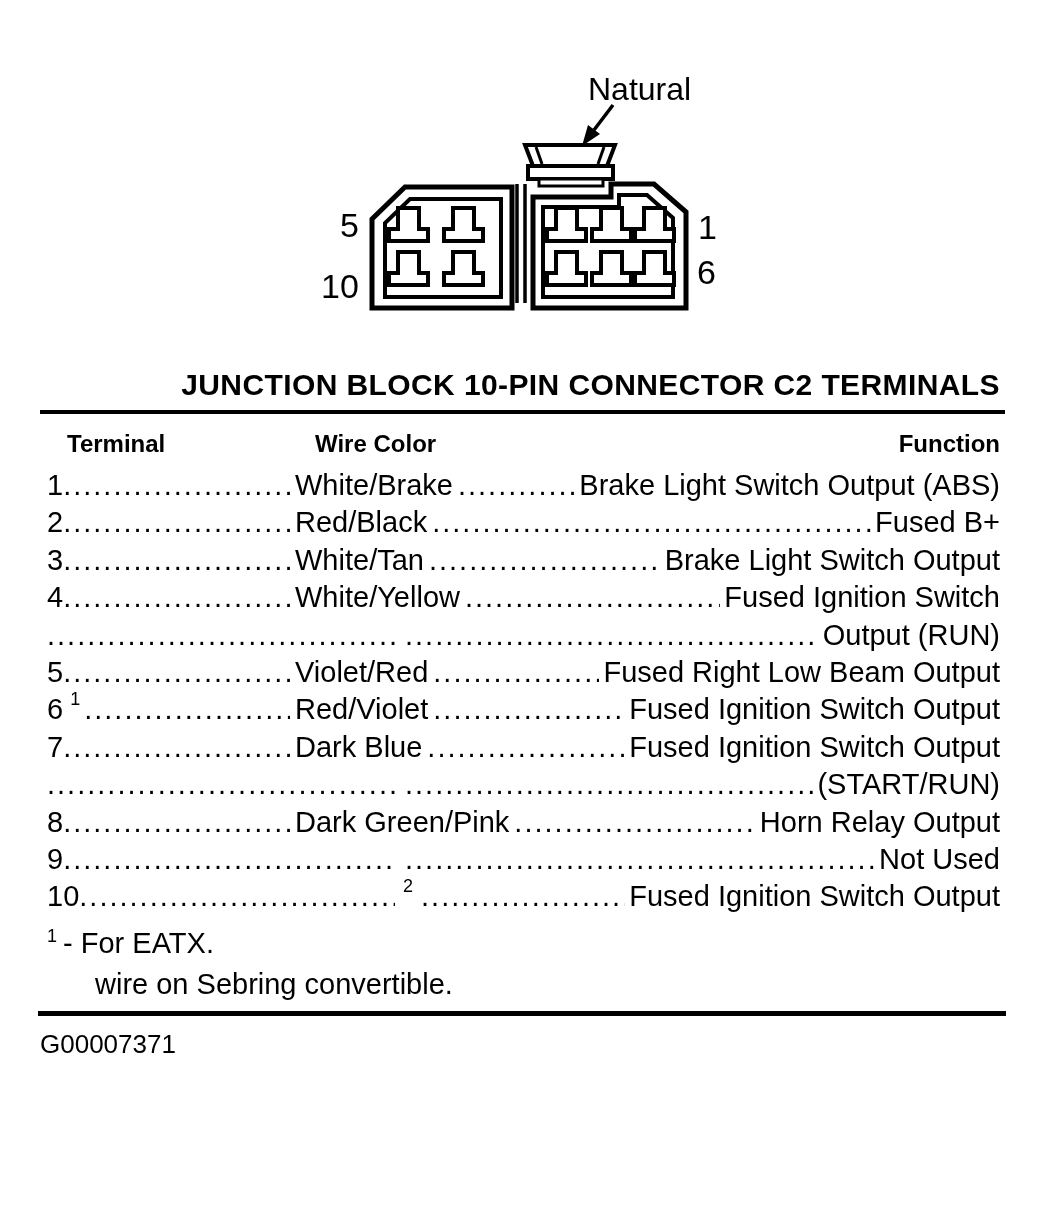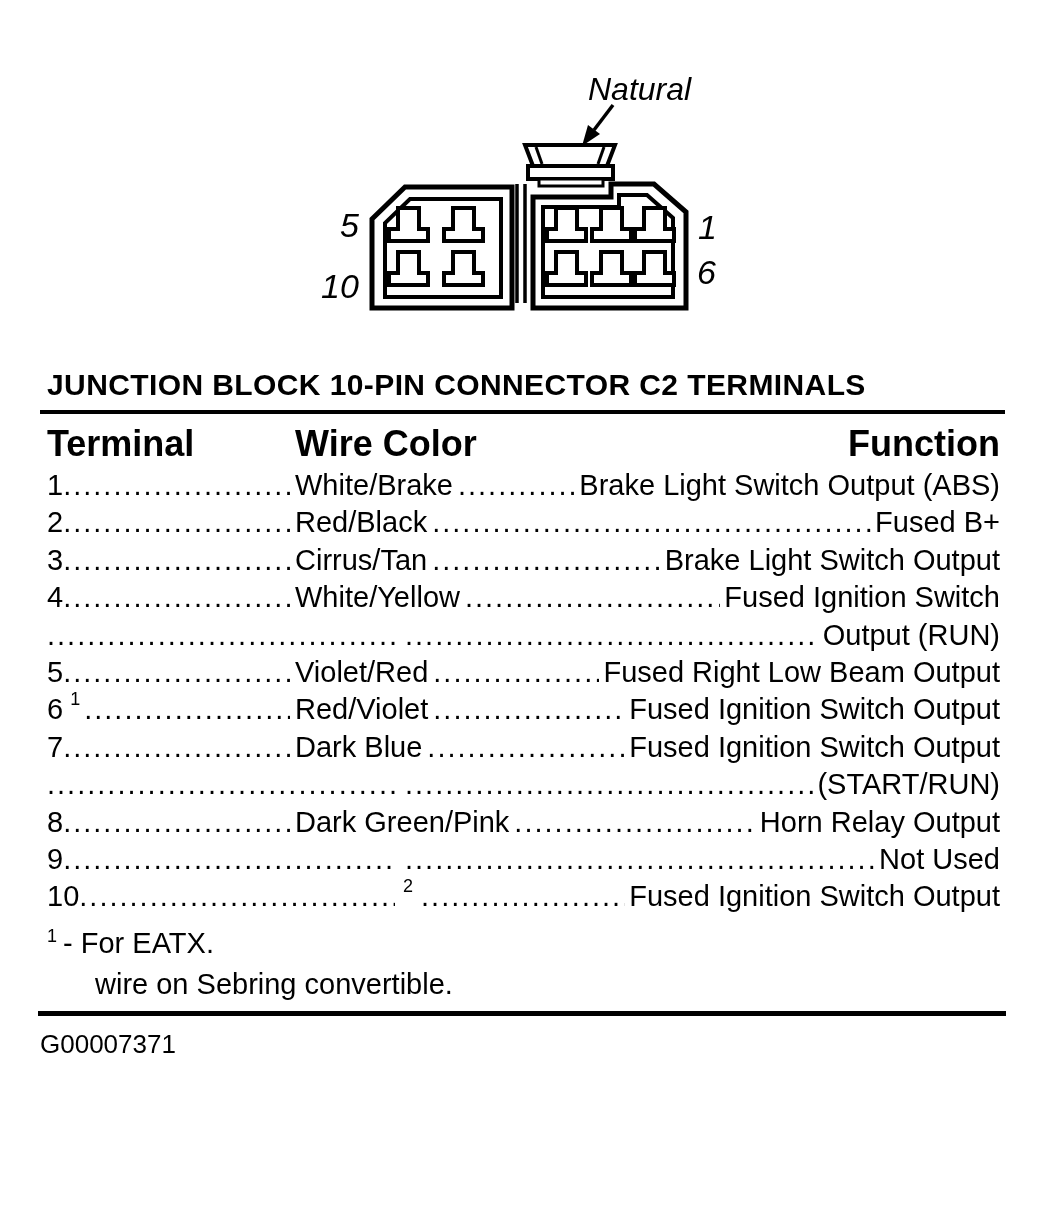--- a/index.html
+++ b/index.html
@@ -2,37 +2,38 @@
 <html><head>
 <meta charset="utf-8">
 <style>
   html,body { margin:0; padding:0; background:#ffffff; }
   body {
     width:1044px; height:1229px;
     font-family:"Liberation Sans", sans-serif;
     color:#000;
     overflow:hidden;
   }
-  .diagram-wrap { width:1032px; height:352px;font-style:italic; }
+  .diagram-wrap { width:1032px; height:352px; }
   svg { display:block; }
 
   .content { margin:16px 44px 0 47px; }
 
   .doc-title {
     font-size:30px; font-weight:bold; line-height:34px; letter-spacing:0.4px;
     white-space:nowrap;
+    text-align:right;
   }
   .rule-title {
     height:4px; background:#000;
     margin:8px 0 0 -7px; width:calc(100% + 12px);
   }
 
   .header-row {
     display:flex; margin-top:11px;
-    font-size:36px; font-weight:bold; line-height:37px; white-space:nowrap;
+    font-size:24px; font-weight:bold; line-height:37px; white-space:nowrap;margin-left:20px;
   }
   .h-terminal { flex:0 0 248px; }
   .h-wire { flex:1 1 auto; }
   .h-func { margin-left:auto; }
 
   .rows { margin-top:5px; font-size:29px; }
   .row { display:flex; line-height:37.4px; white-space:nowrap; }
   .c1 { flex:0 0 243px; display:flex; overflow:hidden; white-space:nowrap; }
   .row.wide .c1 { flex:0 0 348px; }
   .term {}
@@ -144,21 +145,21 @@
       <span class="wire">Red/Black</span>
       <span class="lead"></span>
       <span class="func">Fused B+</span>
     </div>
 
     <div class="row">
       <span class="c1">
           <span class="term">3</span>
           <span class="lead"></span>
         </span>
-      <span class="wire">Cirrus/Tan</span>
+      <span class="wire">White/Tan</span>
       <span class="lead"></span>
       <span class="func">Brake Light Switch Output</span>
     </div>
 
     <div class="row">
       <span class="c1">
           <span class="term">4</span>
           <span class="lead"></span>
         </span>
       <span class="wire">White/Yellow</span>

